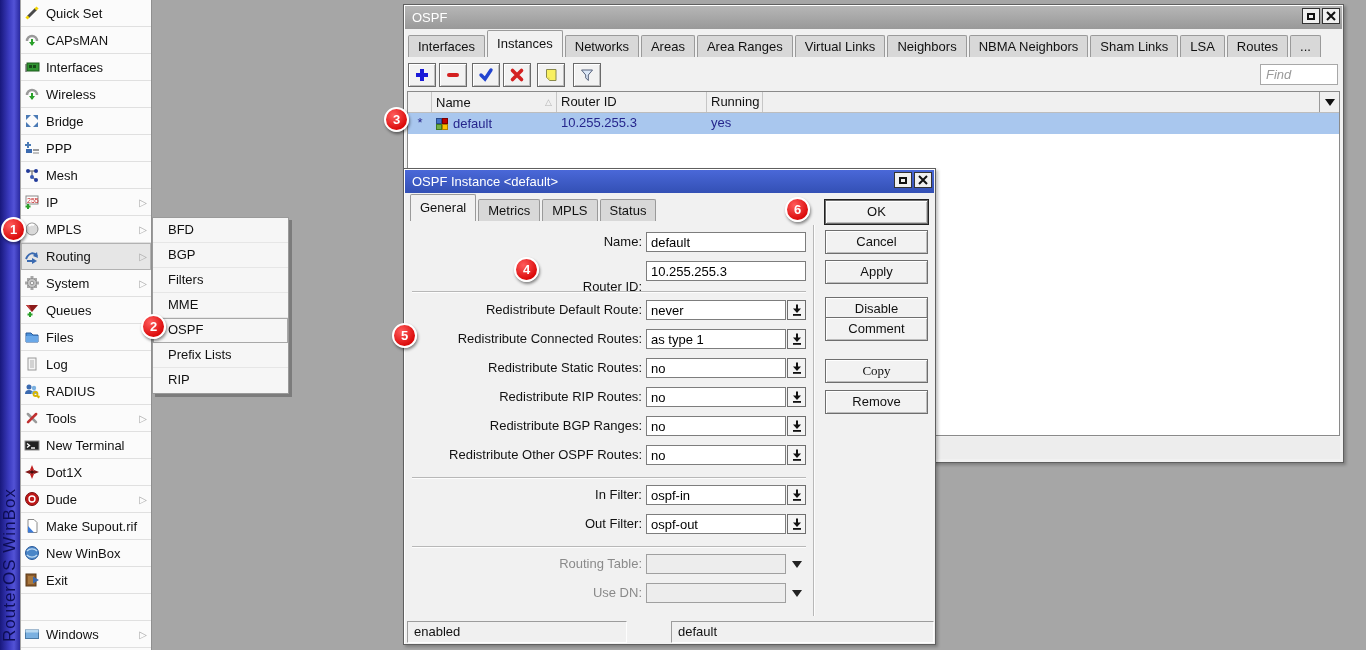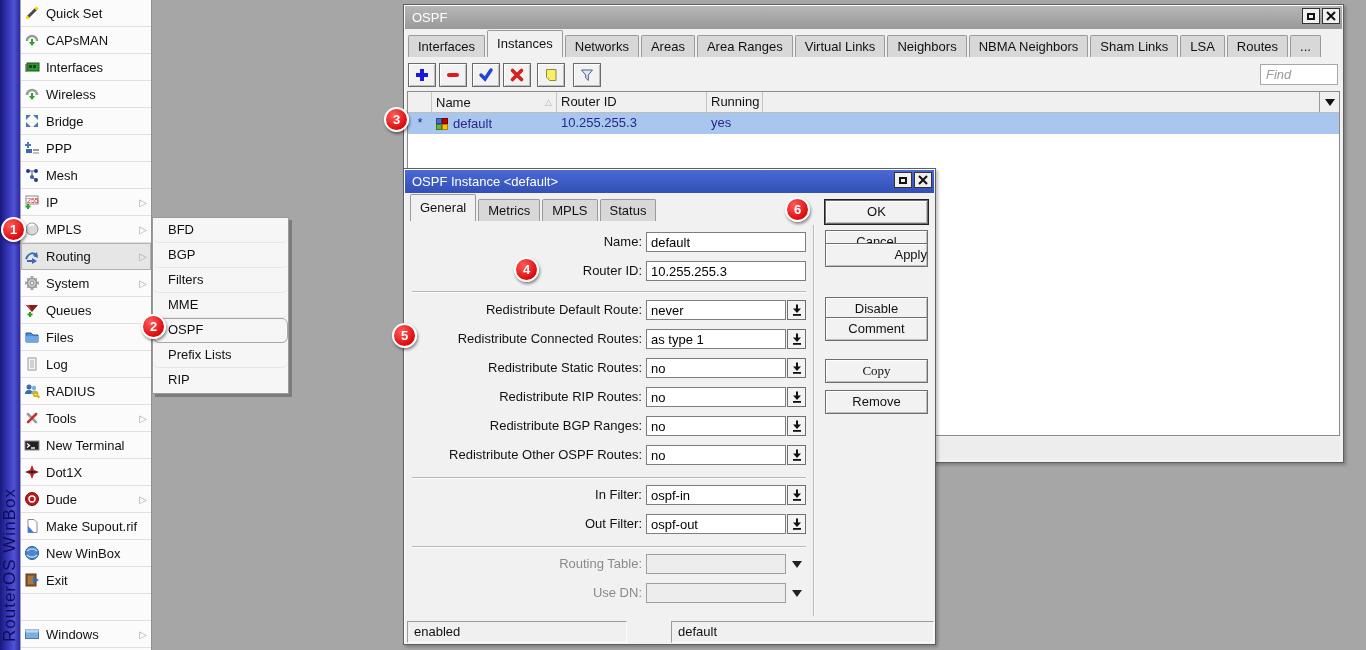--- a/index.html
+++ b/index.html
@@ -21,21 +21,21 @@
            padding-left:3px; border-bottom:1px solid #e0e0e0; background:#fbfbfb; cursor:default; }
   .mitem.sel { background:#e6e6e6; outline:1px solid #b2b2b2; outline-offset:-1px; }
   .mitem.gap { border-bottom:1px solid #e0e0e0; background:#fbfbfb; }
   .micon { width:16px; height:16px; flex:0 0 16px; display:flex; align-items:center; justify-content:center; }
   .mlabel { flex:1; white-space:nowrap; }
   .marrow { color:#aaa; font-size:10px; padding-right:4px; }
 
   
   #submenu { position:absolute; left:152px; top:217px; width:137px; background:#f6f6f6;
              border:1px solid #9a9a9a; box-shadow:3px 3px 0 rgba(90,90,90,.55); z-index:20; }
-  .smitem { height:25px; line-height:24px; padding-left:15px; border-bottom:1px solid #e6e6e6; background:#f6f6f6;border-radius:6px; }
+  .smitem { height:25px; line-height:24px; padding-left:15px; border-bottom:1px solid #e6e6e6; background:#f6f6f6; }
   .smitem:last-child { border-bottom:none; }
   .smitem.hov { outline:1px solid #a8a8a8; outline-offset:-1px; }
 
   
   .win { position:absolute; background:#f1f1f1; border:1px solid #5f5f5f;
          box-shadow:inset 1px 1px 0 #ffffff, 2px 2px 3px rgba(0,0,0,.25); }
   .tbar { position:absolute; left:1px; right:1px; top:1px; height:23px; display:flex; align-items:center;
           padding-left:7px; color:#fff; }
   .tbar.gray { background:linear-gradient(#b6b6b6,#999); }
   .tbar.blue { background:linear-gradient(#4a68d8,#3350b5); }
@@ -482,21 +482,21 @@
       <div class="tab">Metrics</div>
       <div class="tab">MPLS</div>
       <div class="tab">Status</div>
     </div>
 
     <div class="vsep"></div>
 
     <div class="flabel" style="top:63px;">Name:</div>
     <input class="ffield" style="top: 63px; width: 160px;" value="default">
 
-    <div class="flabel" style="top:92px;">Router ID:</div>
+    <div class="flabel" style="top:108px;">Router ID:</div>
     <input class="ffield" style="top: 92px; width: 160px;" value="10.255.255.3">
 
     <div class="hsep" style="top:122px;"></div>
 
     <div class="flabel" style="top:131px;">Redistribute Default Route:</div>
     <input class="ffield" style="top: 131px;" value="never">
     <div class="fdrop" style="top:131px;">
         <svg width="10" height="12">
           <path d="M5 0.5 v5" stroke="#111" stroke-width="2"></path>
           <path d="M1 4.5 L5 9 L9 4.5 z" fill="#111"></path>
@@ -585,21 +585,21 @@
       </div>
 
     <div class="flabel dis" style="top:414px;">Use DN:</div>
     <input class="ffield" style="top: 414px;" disabled="" value="">
     <div class="fcombo-arrow" style="top:414px;">
         <span class="tri"></span>
       </div>
 
     <div class="btn def" style="top:31px;">OK</div>
     <div class="btn" style="top:61px;">Cancel</div>
-    <div class="btn" style="top:74px;text-align:right;">Apply</div>
+    <div class="btn" style="top:91px;">Apply</div>
     <div class="btn" style="top:128px;">Disable</div>
     <div class="btn" style="top:148px;">Comment</div>
     <div class="btn" style="top:190px;font-family:Liberation Serif, serif;">Copy</div>
     <div class="btn" style="top:221px;">Remove</div>
 
     <div class="scell" style="left:3px; top:452px; width:220px;">enabled</div>
     <div class="scell" style="left:267px; top:452px; width:263px;">default</div>
   </div>
 
   <div class="ann" style="left:1px;   top:217px;">1</div>

